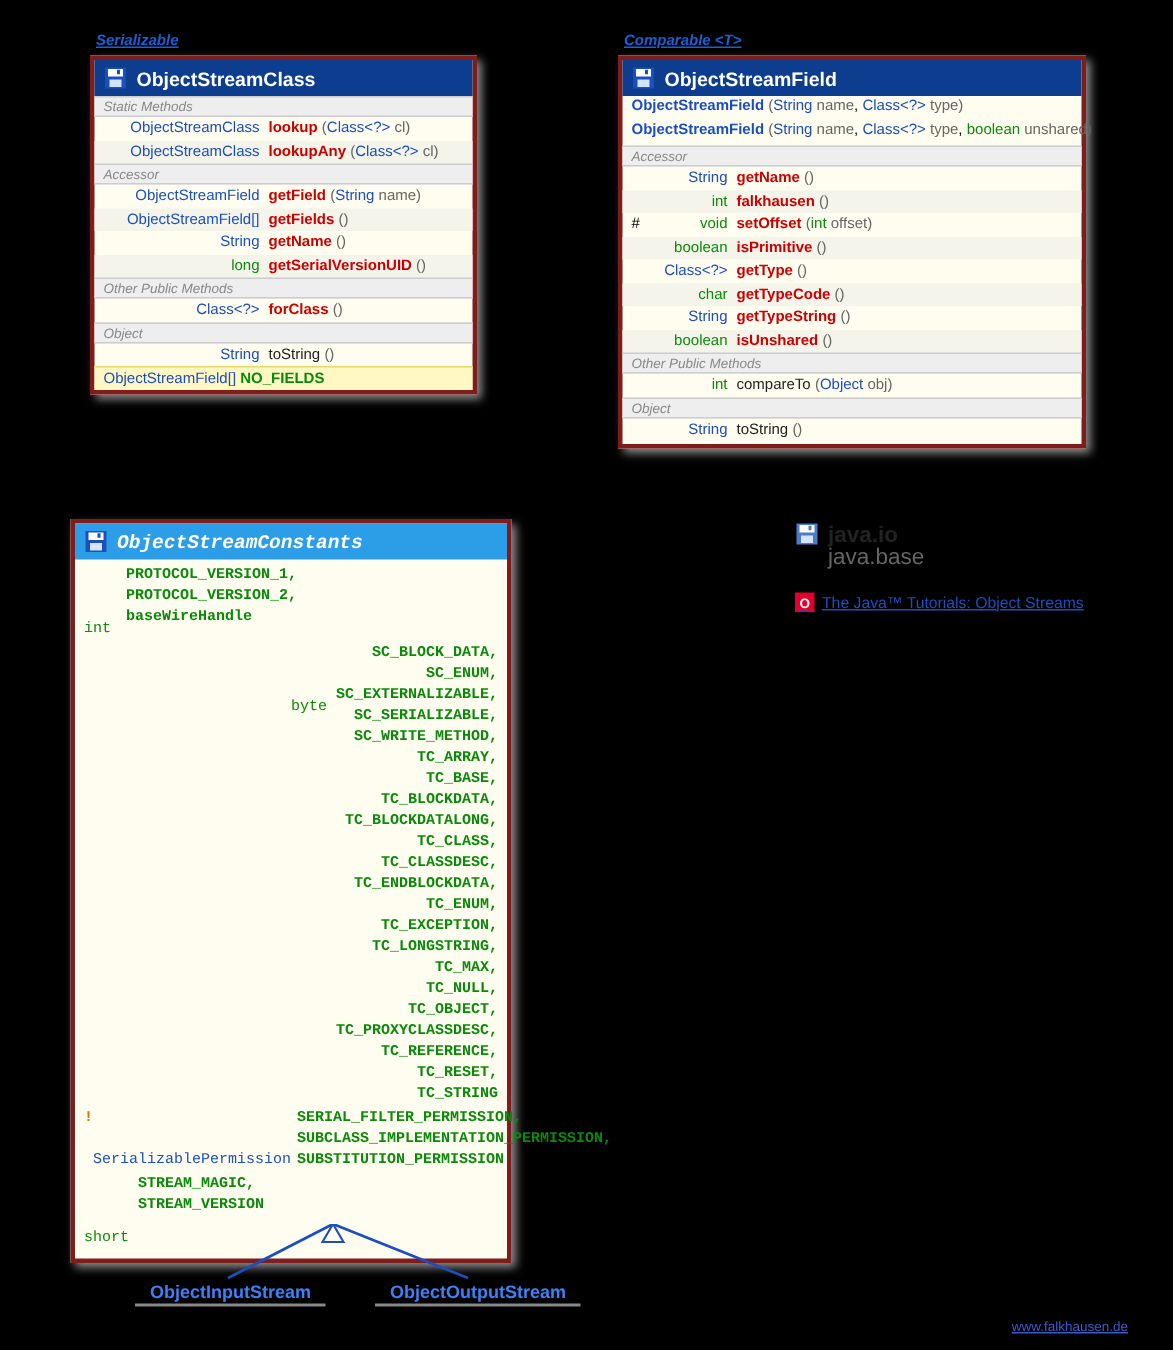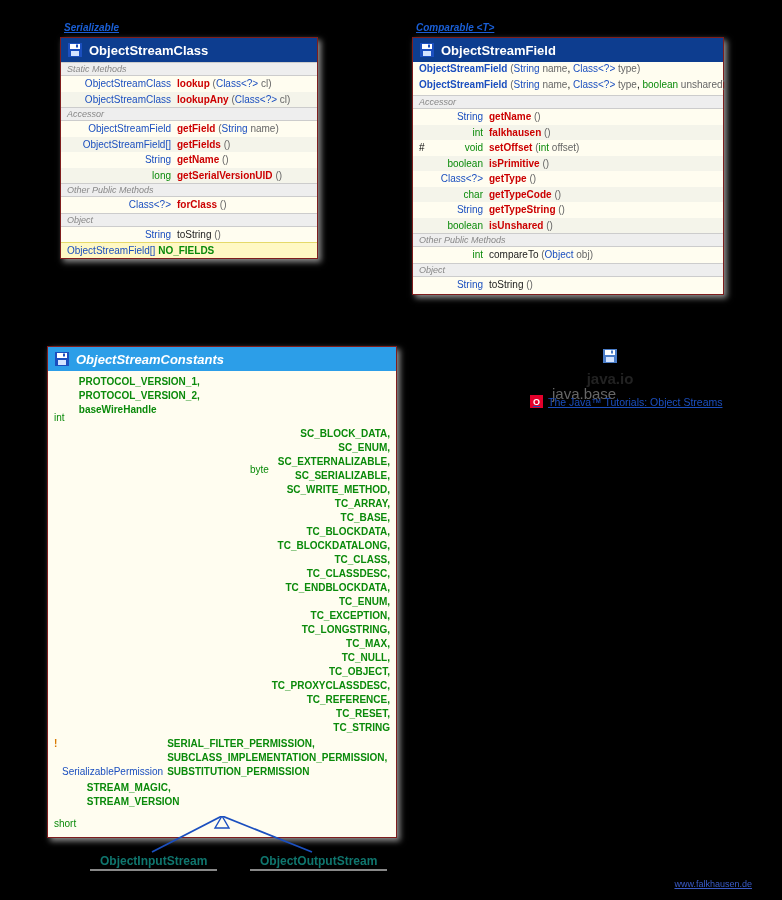--- a/index.html
+++ b/index.html
@@ -8,21 +8,21 @@
     background: #000;
     width: 782px;
     height: 900px;
     position: relative;
     overflow: hidden;
   }
   .class-box {
     position: absolute;
     background: #fffdf0;
     box-shadow: 3px 3px 6px rgba(180,180,180,0.8);
-    border: 1px solid #7f1d1d;
+    border: 3px solid #7f1d1d;
   }
   .class-header {
     background: #0d3d8f;
     color: #fff;
     font-weight: bold;
     font-size: 13px;
     padding: 4px 6px;
     display: flex;
     align-items: center;
     gap: 6px;
@@ -83,22 +83,22 @@
     padding: 2px 6px;
     color: #0a8a0a;
   }
   .field-row .ftype { color: #1b4fbf; }
   .pkg-box {
     position: absolute;
     left: 530px; top: 348px;
     width: 160px;
   }
   .pkg-header {
-    display: flex; align-items: center; gap: 6px;
-    font-weight: bold; font-size: 15px; color: #222; flex-direction: column;
+    display: flex; align-items: flex-start; gap: 6px;
+    font-weight: bold; font-size: 15px; color: #222;
   }
   .pkg-sub { font-size: 15px; color: #666; margin-left: 22px; margin-top: -2px; }
   .tutorial-link {
     position: absolute;
     left: 530px; top: 395px;
     font-size: 10.5px; color: #1b4fbf; text-decoration: underline;
     display: flex; align-items: center; gap: 5px;
   }
   .oracle-box {
     width: 13px; height: 13px; background: #e4002b;
@@ -112,21 +112,21 @@
     text-decoration: underline;
   }
   .connector {
     position: absolute;
     pointer-events: none;
   }
   .child-label {
     position: absolute;
     font-size: 12px;
     font-weight: bold;
-    color: #0f766e;
+    color: #3b82f6;
     border-bottom: 2px solid #888;
     padding: 2px 10px 1px 10px;
   }
 </style>
 </head>
 <body>
 
 <div class="stereotype" style="left:64px; top:22px;">Serializable</div>
 
 <div class="class-box" style="left:60px; top:37px; width:258px;">
@@ -241,21 +241,21 @@
     <span class="type-col" style="width:70px;"><span class="t-green-nb">int</span></span>
     <span class="name-col"><span class="t-black">compareTo</span> <span class="t-gray">(</span><span class="t-blue">Object</span> <span class="t-gray">obj</span><span class="t-gray">)</span></span>
   </div>
   <div class="section-label">Object</div>
   <div class="row" style="padding-bottom:3px;">
     <span class="type-col" style="width:70px;"><span class="t-blue">String</span></span>
     <span class="name-col"><span class="t-black">toString</span> <span class="t-gray">()</span></span>
   </div>
 </div>
 
-<div class="class-box" style="left:47px; top:346px; width:350px;">
+<div class="class-box" style="left:47px; top:346px; width:294px;font-family:Liberation Mono, monospace;">
   <div class="class-header interface">
     <span class="disk-icon">
       <svg viewBox="0 0 16 16">
           <rect x="1" y="1" width="14" height="14" fill="#1b4fbf"></rect>
           <rect x="3" y="2" width="10" height="5" fill="#fff"></rect>
           <rect x="4" y="9" width="8" height="5" fill="#d4e4ff"></rect>
           <rect x="9" y="2.5" width="2" height="3" fill="#1b4fbf"></rect>
         </svg>
     </span>
     <span style="font-style:italic;">ObjectStreamConstants</span>

